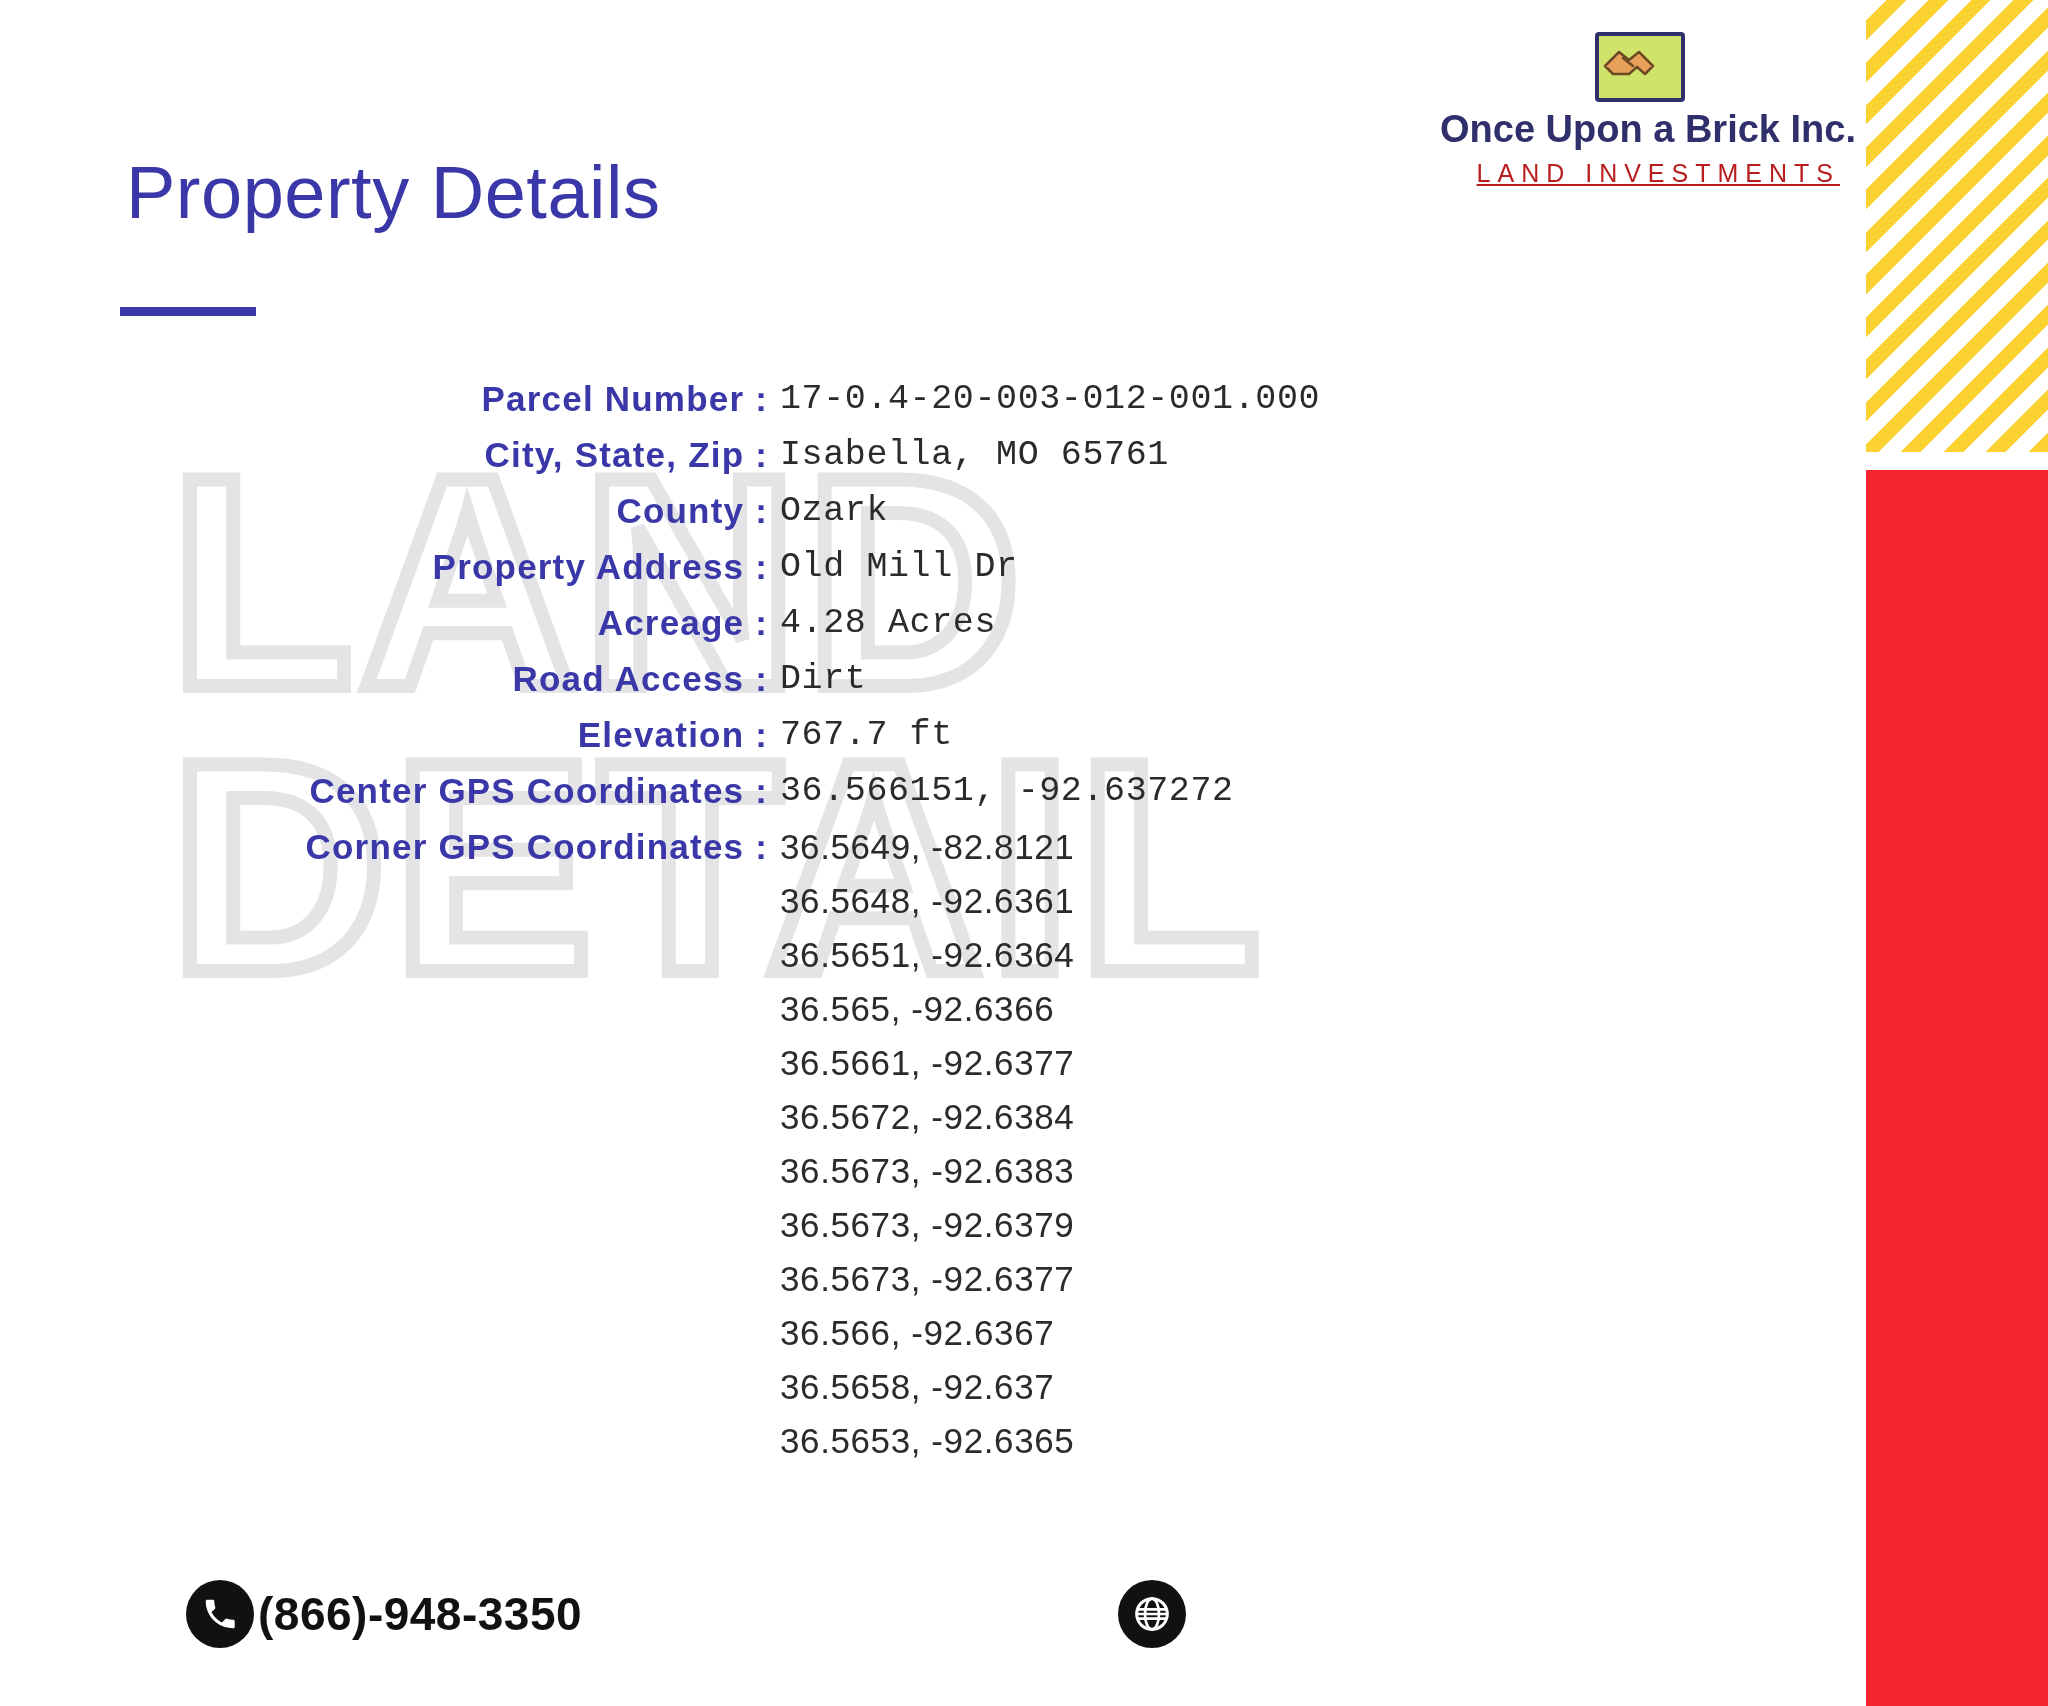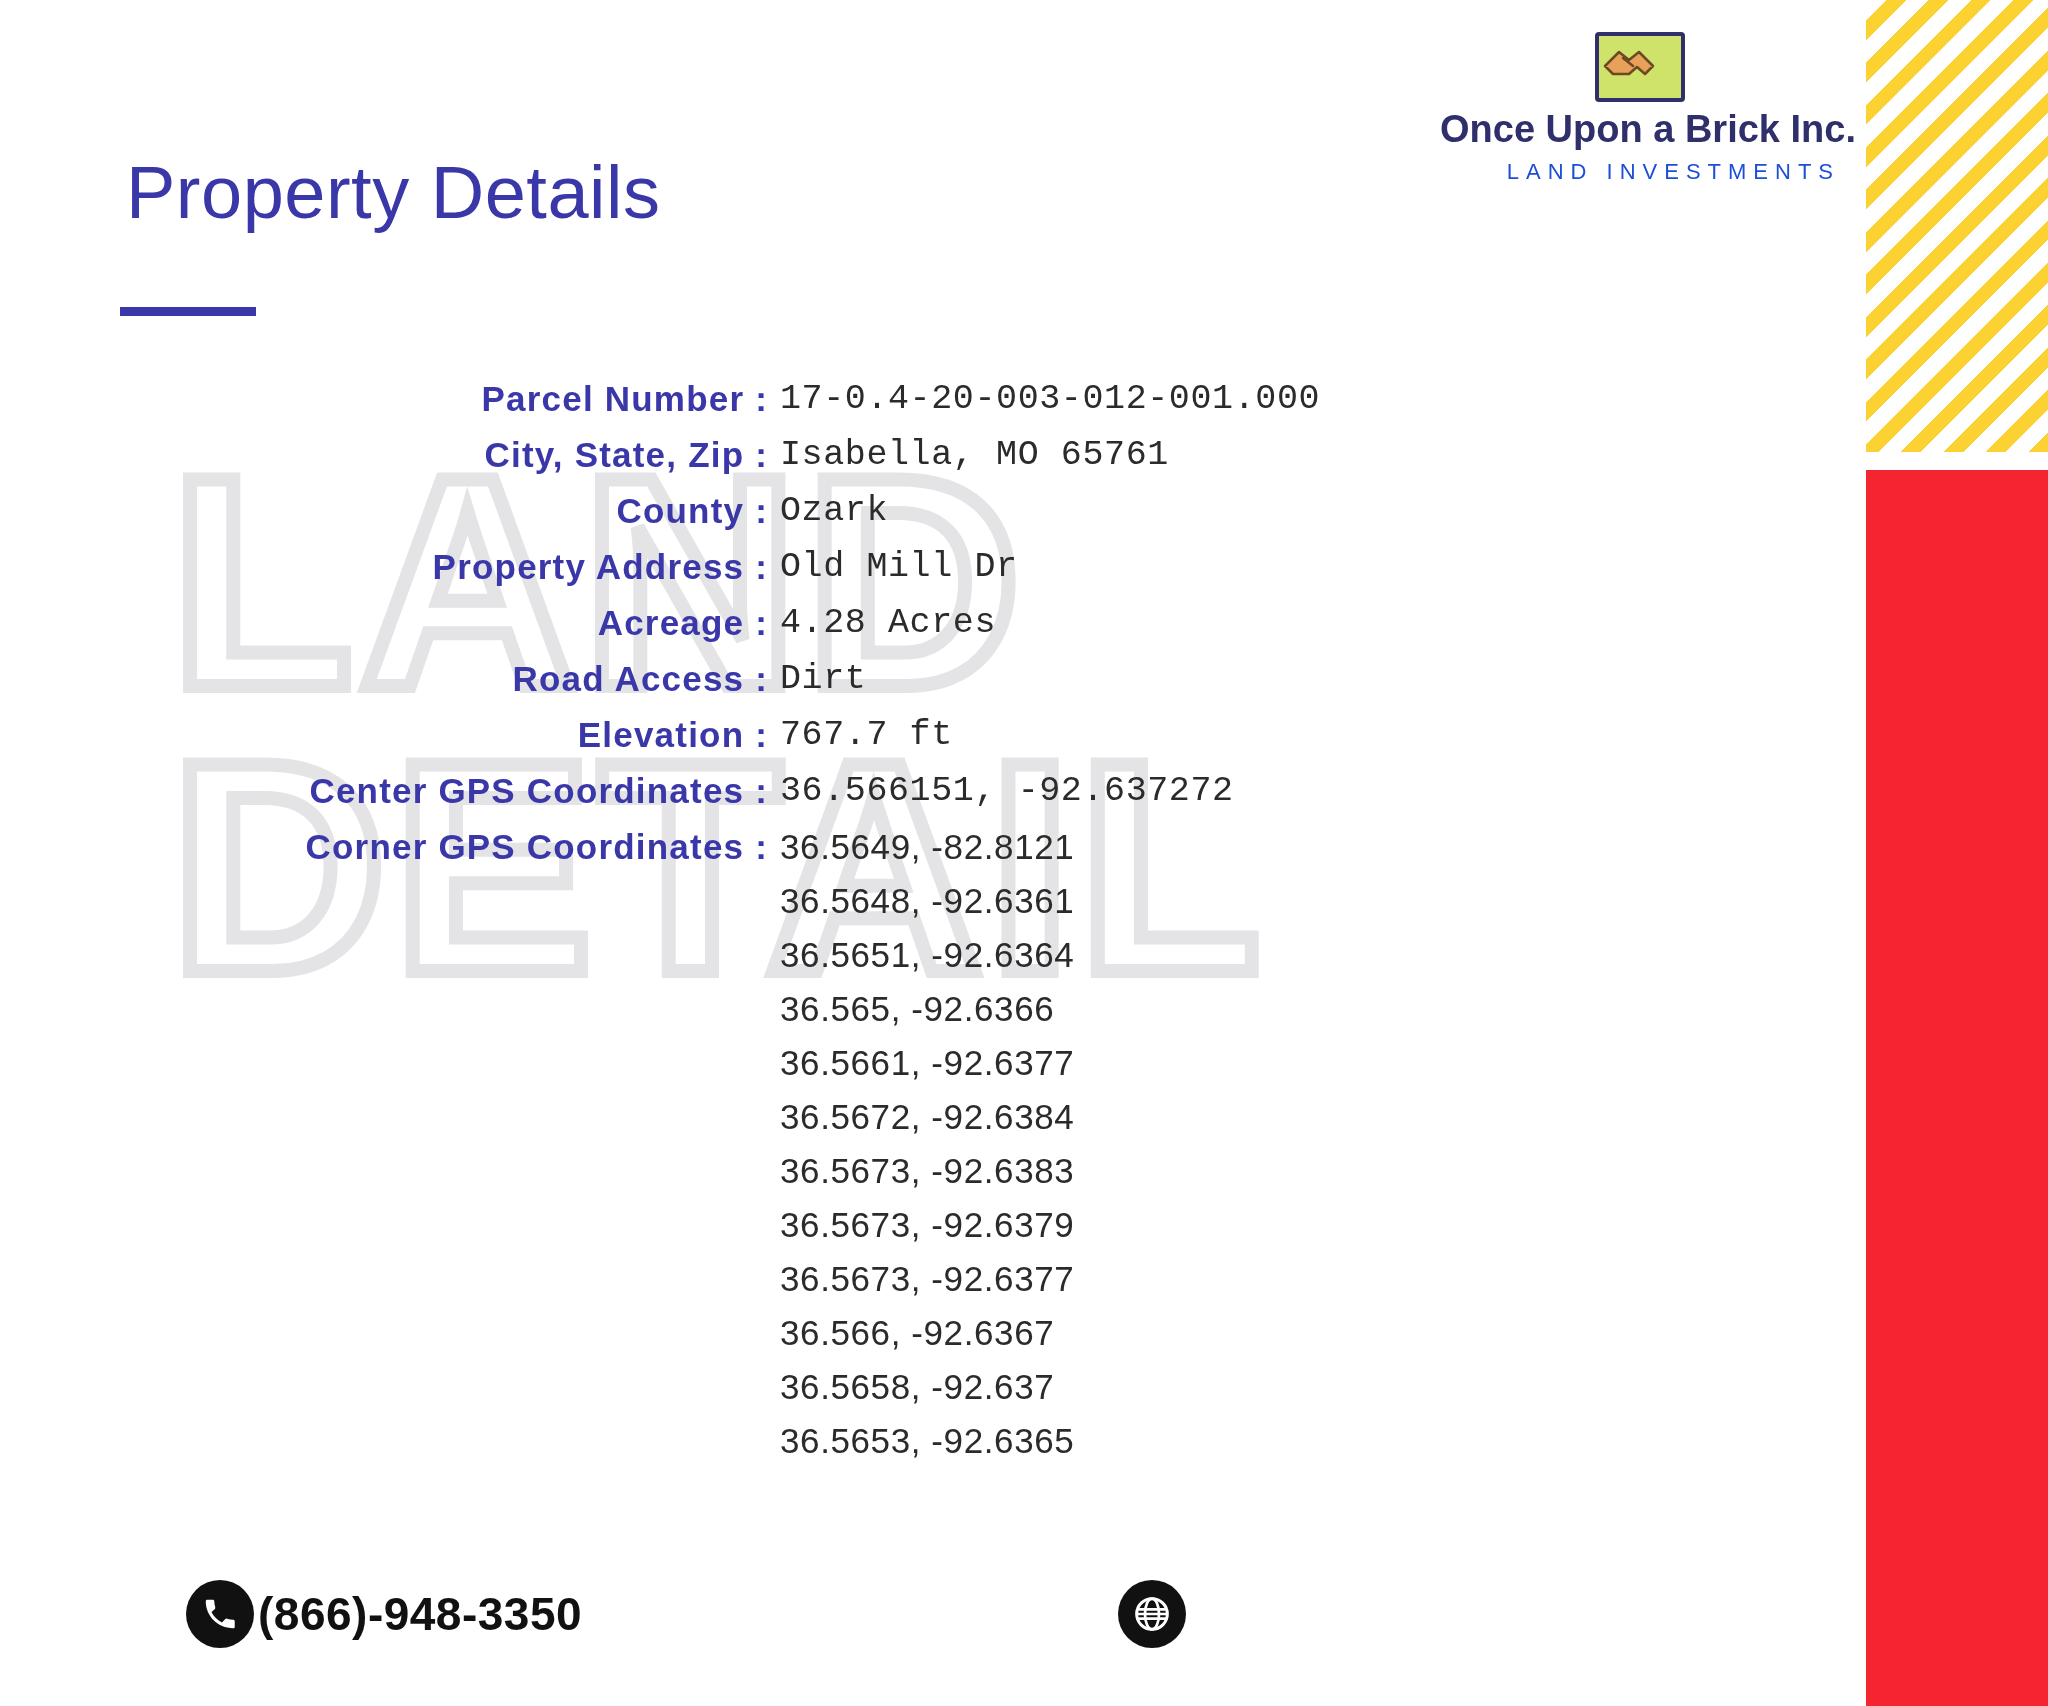--- a/index.html
+++ b/index.html
@@ -107,23 +107,24 @@
   .logo .mark svg { position: absolute; left: 0; top: 0; }
   .logo .brand {
     font-size: 38px;
     font-weight: bold;
     color: #2f2f6b;
     letter-spacing: 0px;
     white-space: nowrap;
   }
   .logo .sub {
     margin-top: 8px;
-    font-size: 22px;
+    font-size: 25px;
     letter-spacing: 7px;
-    color: #1d4ed8;
+    color: #b91c1c;
+    text-decoration: underline;
   }
 
   
   .details {
     position: absolute;
     left: 128px;
     top: 372px;
     width: 1300px;
   }
   .row {

